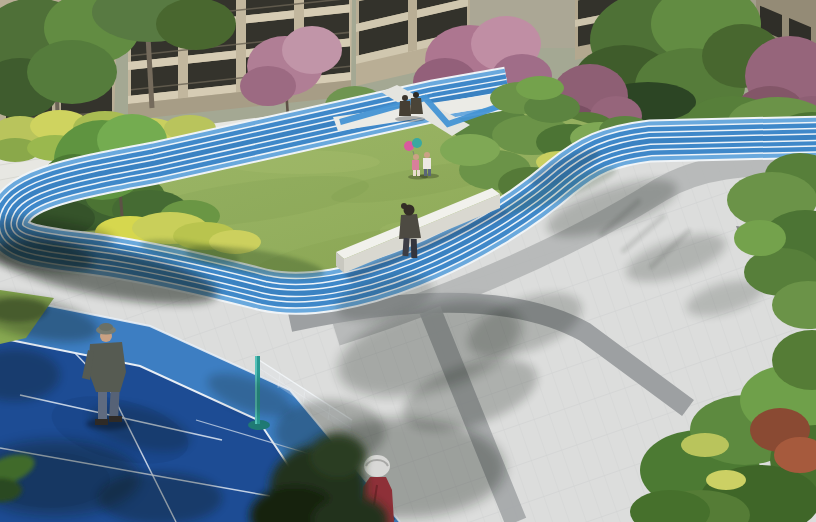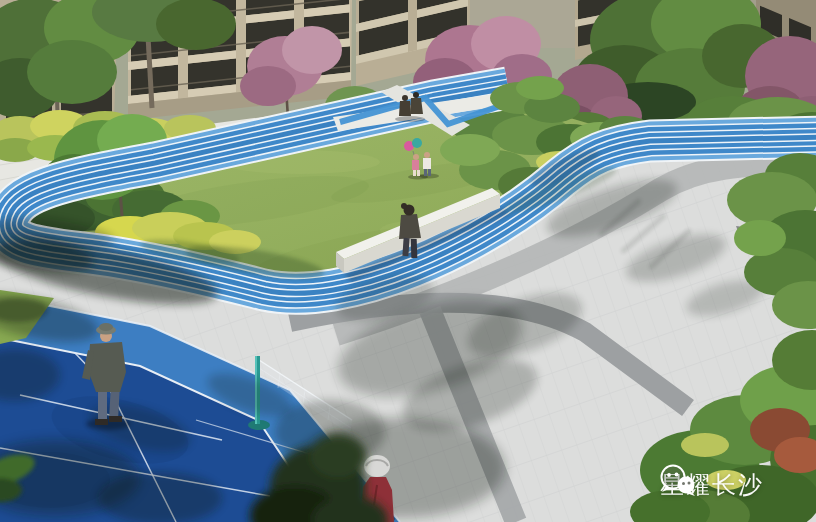--- a/index.html
+++ b/index.html
@@ -376,26 +376,13 @@
   <ellipse cx="295" cy="516" rx="45" ry="30" fill="#17230f"></ellipse>
   <ellipse cx="350" cy="520" rx="38" ry="24" fill="#22311a"></ellipse>
   <ellipse cx="338" cy="456" rx="28" ry="22" fill="#2c3d20"></ellipse>
 </g>
 <g filter="url(#b2)">
   <ellipse cx="8" cy="470" rx="28" ry="13" fill="#3f6b2a" transform="rotate(-20 8 470)"></ellipse>
   <ellipse cx="0" cy="490" rx="22" ry="12" fill="#2c4a20"></ellipse>
 </g>
 </svg>
 
-<div id="watermark">
-  <svg width="38" height="36" viewBox="0 0 38 36">
-    <circle cx="13" cy="13" r="11.5" fill="rgba(90,95,85,0.30)" stroke="#fff" stroke-width="2"></circle>
-    <circle cx="9" cy="11" r="1.9" fill="#fff"></circle>
-    <circle cx="16.5" cy="10.5" r="1.9" fill="#fff"></circle>
-    <polygon points="6,22 2,28 11,24" fill="#fff"></polygon>
-    <circle cx="26" cy="21" r="8.5" fill="#fff"></circle>
-    <circle cx="23.5" cy="19.5" r="1.5" fill="rgba(90,95,85,0.85)"></circle>
-    <circle cx="29" cy="19" r="1.5" fill="rgba(90,95,85,0.85)"></circle>
-    <polygon points="31,27.5 35,32 27.5,29.5" fill="#fff"></polygon>
-  </svg>
-  <span class="wm-text">星耀长沙</span>
 </div>
-</div>
 
 </body></html>

